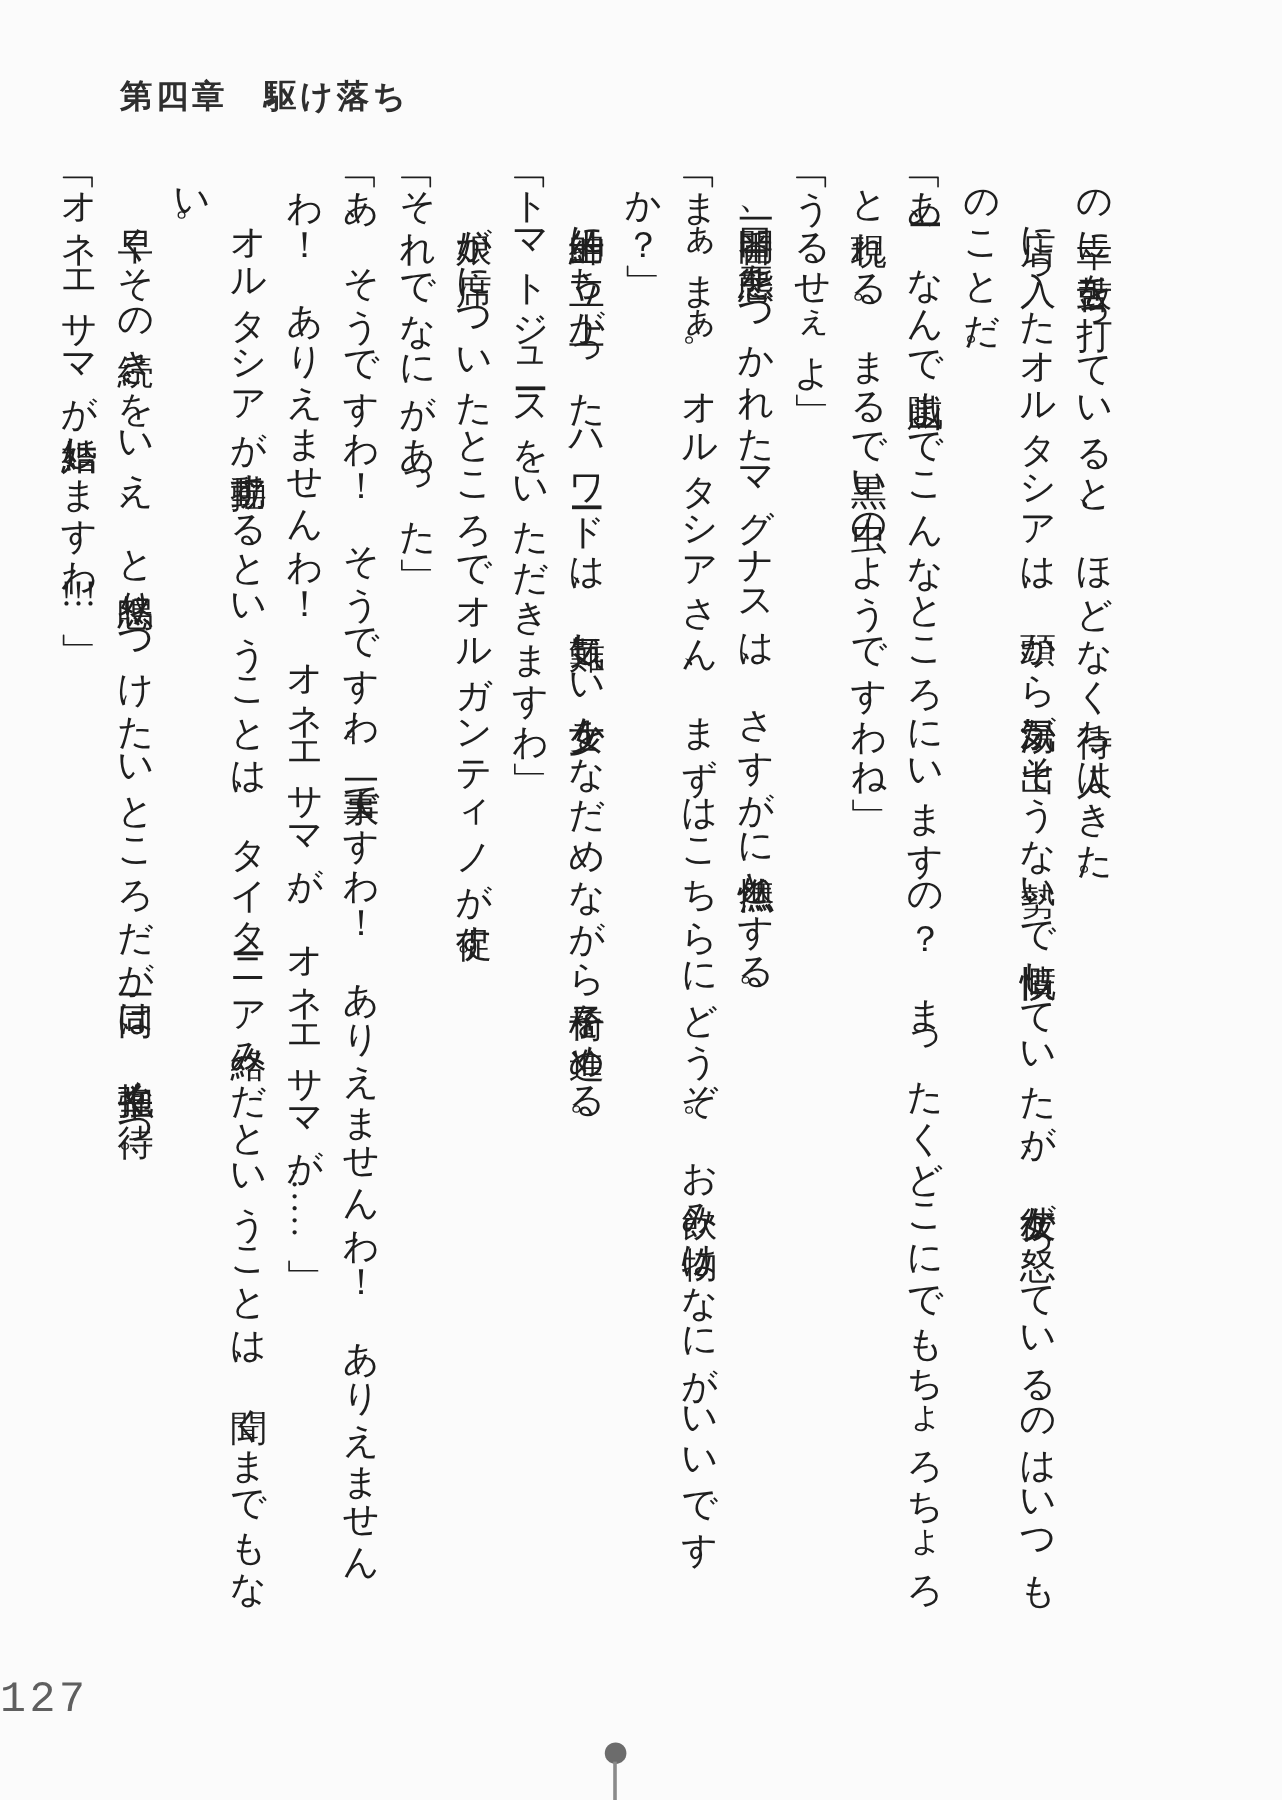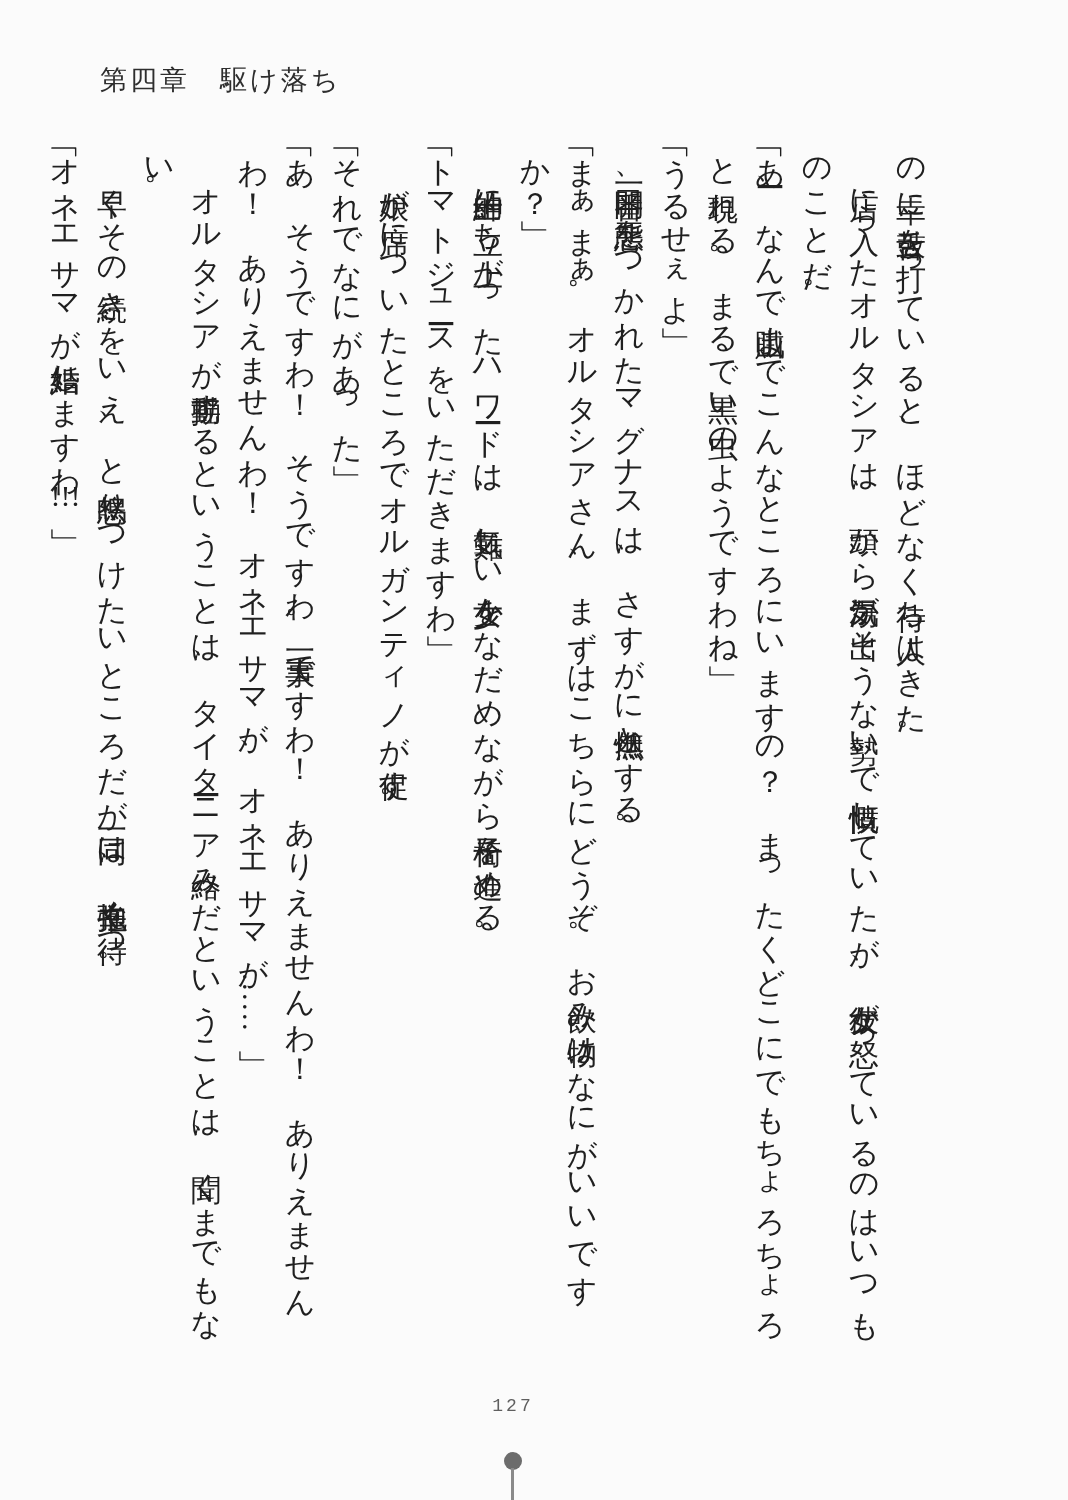--- a/index.html
+++ b/index.html
@@ -5,38 +5,38 @@
   html,body{margin:0;padding:0;}
   body{
     width:1068px;height:1500px;position:relative;
     background:#fbfbfb;overflow:hidden;
     font-family:"Liberation Serif","DejaVu Serif",serif;
   }
   .chapter-header{
     position:absolute;top:62px;left:100px;
     font-size:27px;color:#2e2e2e;letter-spacing:3px;
     white-space:pre;
+    font-weight:bold;
   }
   .text-body{
     position:absolute;top:138px;right:133px;height:1206px;
     writing-mode:vertical-rl;text-orientation:mixed;
     font-size:30px;line-height:47px;color:#1f1f1f;
     letter-spacing:0;
   }
   .text-body p{margin:0;padding:0;text-indent:0;}
   .text-body p.indent{text-indent:1em;}
   .tcy{
     text-combine-upright:all;
     -webkit-text-combine:horizontal;
   }
   .page-number{
     position:absolute;top:1396px;left:0;width:1026px;
-    text-align:center;
     font-family:"Liberation Mono","DejaVu Sans Mono",monospace;
-    font-size:18px;color:#5f5f5f;letter-spacing:3px;
+    font-size:36px;color:#5f5f5f;letter-spacing:3px;
   }
   .footer-dot{
     position:absolute;top:1452px;left:504px;
     width:18px;height:18px;border-radius:50%;
     background:#6c6c6c;
   }
   .footer-line{
     position:absolute;top:1468px;left:511px;
     width:3px;height:32px;background:#8a8a8a;
   }

